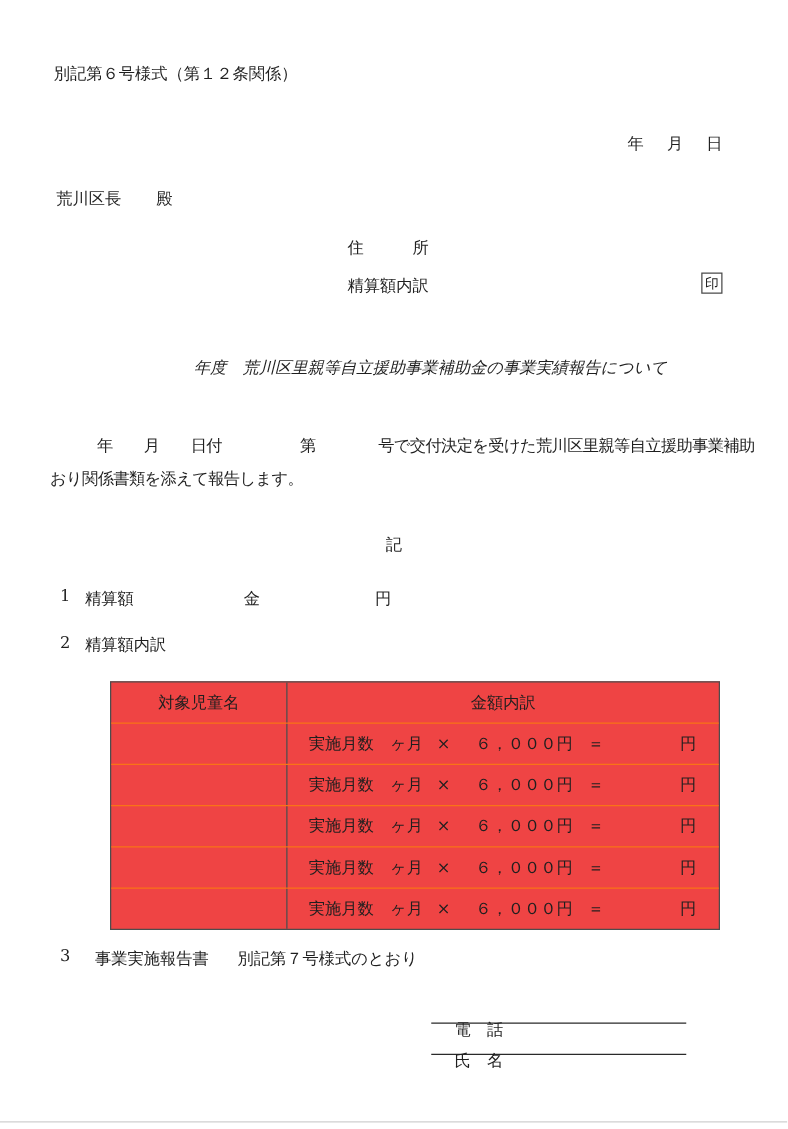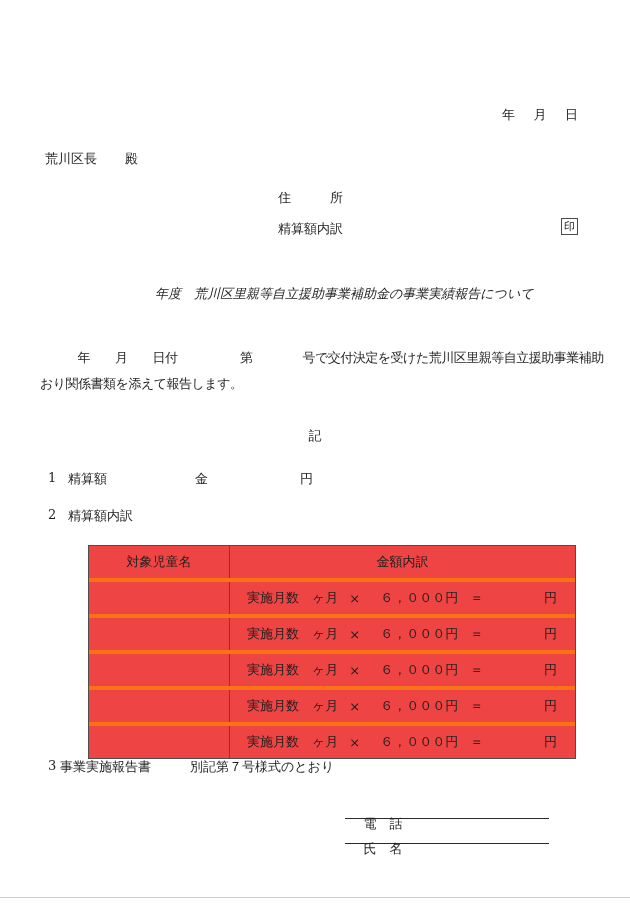--- a/index.html
+++ b/index.html
@@ -14,38 +14,39 @@
   .seal-box{
     position:absolute;left:561px;top:218px;width:15px;height:15px;
     border:1px solid #4a4a4a;display:flex;align-items:center;justify-content:center;
     font-size:11px;line-height:1;
   }
   .body-par{position:absolute;left:40px;top:345px;width:575px;letter-spacing:-0.5px;}
   .body-par div{line-height:26px;height:26px;white-space:pre;}
   .record{position:absolute;left:0;top:427px;width:630px;text-align:center;}
   .tbl{position:absolute;left:88px;top:545px;width:486px;border:1px solid #4d4d4d;background:#ef4444;}
   .tr{display:flex;height:32px;}
-  .tr + .tr{border-top:4px solid #f97316;}
+  .tr + .tr{border-top:1px solid #f97316;}
   .td1{width:140px;border-right:1px solid #4d4d4d;display:flex;align-items:center;justify-content:center;}
   .td2{flex:1;display:flex;align-items:center;}
   .td2.hdr{justify-content:center;}
   .td2.data{padding:0 18px 0 17px;}
   .td2.data .mu{margin-left:13px;}
   .td2.data .mx{margin-left:11px;}
   .td2.data .pr{margin-left:20px;}
   .td2.data .eq{margin-left:12px;}
   .td2.data .yen{margin-left:auto;}
   .uline{position:absolute;left:345px;width:202px;height:18px;border-bottom:1px solid #2a2a2a;padding-left:2px;white-space:pre;}
   .page-edge{position:absolute;left:0;top:897px;width:630px;border-top:1px solid #cfcfcf;}
 </style>
 </head>
 <body>
 
 <div class="doc">
 
+  <div class="abs" style="left:43px;top:50px;">別記第６号様式（第１２条関係）</div>
 
   <div class="date-row">
     <span>年</span>
     <span>月</span>
     <span>日</span>
   </div>
 
   <div class="addressee-row">
     <span>荒川区長</span>
     <span class="hon">殿</span>
@@ -131,21 +132,21 @@
         <span class="mu">ヶ月</span>
         <span class="mx">×</span>
         <span class="pr">６，０００円</span>
         <span class="eq">＝</span>
         <span class="yen">円</span>
       </div>
     </div>
   </div>
 
   <span class="abs" style="left:48px;top:758px;">3</span>
-  <span class="abs" style="left:60px;top:758px;">事業実施報告書</span>
+  <span class="abs" style="left:76px;top:758px;">事業実施報告書</span>
   <span class="abs" style="left:190px;top:758px;">別記第７号様式のとおり</span>
 
   <div class="uline" style="top:800px;">
     <span>電　話</span>
   </div>
   <div class="uline" style="top:825px;">
     <span>氏　名</span>
   </div>
 
   <div class="page-edge"></div>

